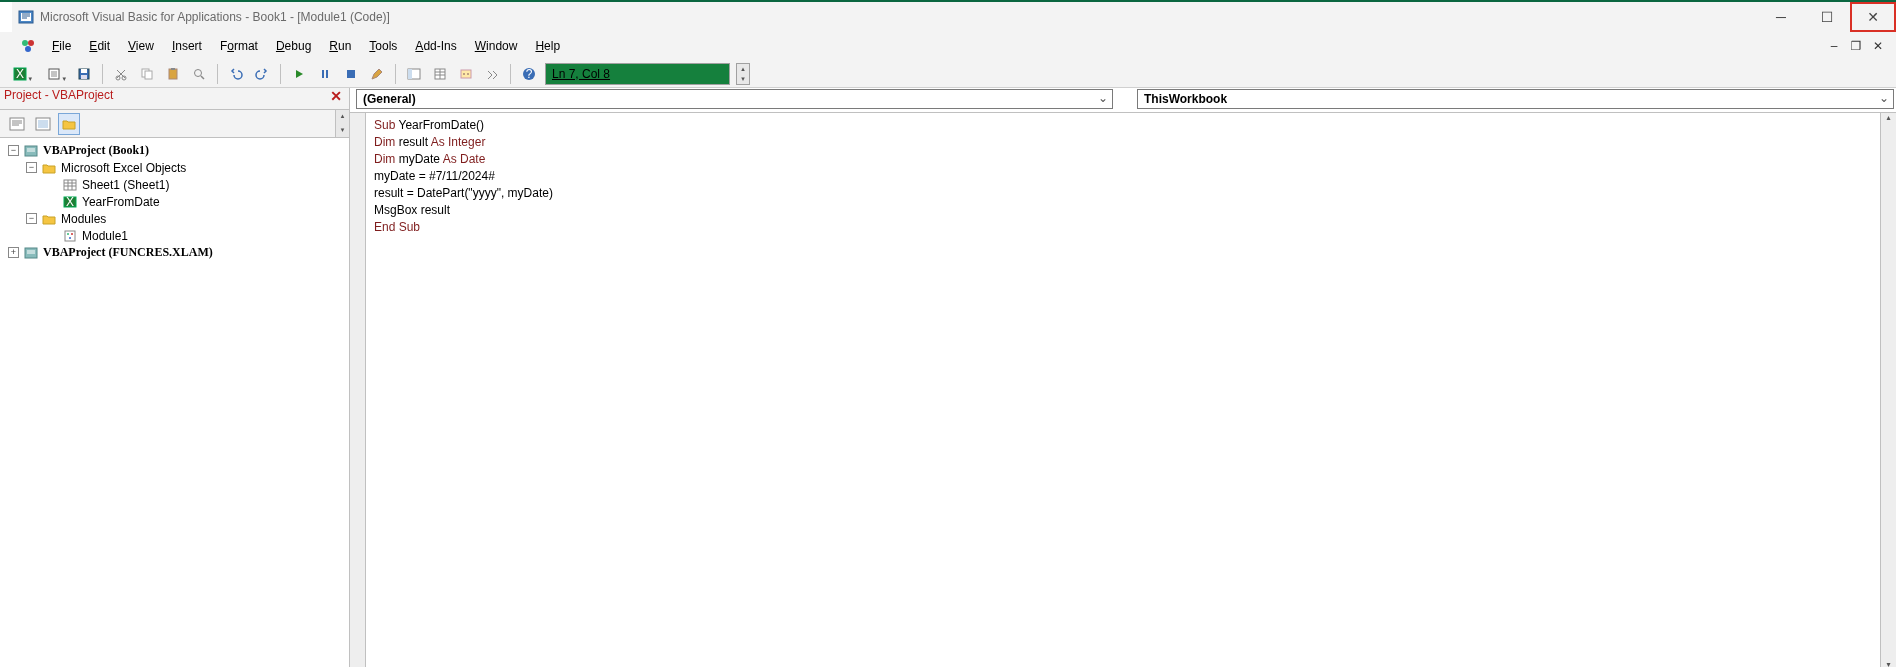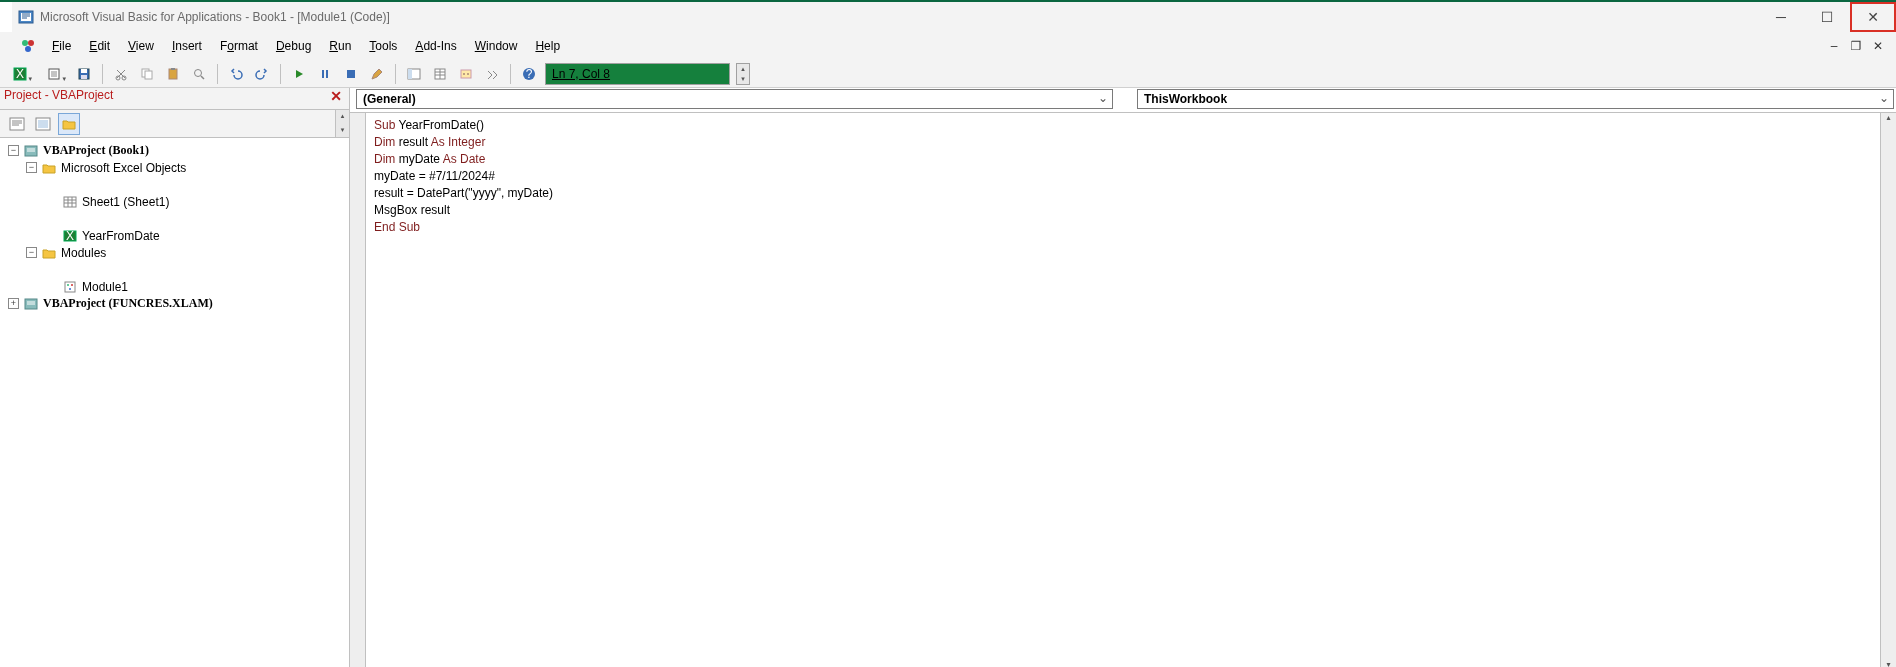--- a/index.html
+++ b/index.html
@@ -41,21 +41,21 @@
 .proj-toolbar { height: 28px; background: #f3f3f3; border-bottom: 1px solid #c0c0c0; display: flex; align-items: center; padding: 0 6px; gap: 4px; position:relative;}
 .proj-toolbar .ptbtn { width:22px; height:22px; display:inline-flex; align-items:center; justify-content:center; border:1px solid transparent; }
 .proj-toolbar .ptbtn.active { border:1px solid #7aa7d8; background:#dbe8f9;}
 .proj-scroll { width:14px; position:absolute; right:0; top:0; bottom:0; background:#e8e8e8; border-left:1px solid #c0c0c0; display:flex; flex-direction:column;}
 .proj-scroll span{flex:1; font-size:7px; text-align:center; color:#555; line-height:12px;}
 .tree { flex: 1; padding: 4px 4px; overflow: auto; font-size: 12px; color:#000;}
 .tree-item { display: flex; align-items: center; height: 17px; white-space: nowrap; }
 .twist { width: 11px; height:11px; border:1px solid #888; font-size:9px; line-height:9px; text-align:center; margin-right:4px; color:#444; background:#fff;}
 .ticon { width: 16px; height:14px; margin-right: 4px; display:inline-flex; align-items:center; justify-content:center;}
 .bold { font-weight: bold; font-family: Liberation Serif, serif; }
-.ind1 { padding-left: 4px; } .ind2 { padding-left: 22px; } .ind4 { padding-left: 58px; margin-top: 17px; }
+.ind1 { padding-left: 4px; } .ind2 { padding-left: 22px; } .ind4 { padding-left: 58px; }
 
 
 .codearea { flex: 1; display: flex; flex-direction: column; }
 .combo-row { height: 22px; display: flex; gap: 24px; padding: 0 2px 0 6px; align-items:center; }
 .combo { flex: 1; height: 20px; border: 1px solid #7a7a7a; background: #fff; display: flex; align-items: center; padding: 0 6px; font-size: 12px; font-weight:bold; position:relative;}
 .combo::after { content:"⌄"; position:absolute; right:4px; top:1px; font-size:12px; color:#555; font-weight:normal;}
 .editor-wrap { flex:1; display:flex; border-top:1px solid #c0c0c0; margin-top:2px;}
 .gutter { width:16px; background:#eee; border-right:1px solid #c0c0c0;}
 .editor { flex:1; padding: 4px 8px; font-family: Consolas, "Courier New", monospace; font-size: 13px; line-height: 17px; white-space: pre; color:#000; position:relative;}
 .editor .kw { color: #7f1d1d; }

